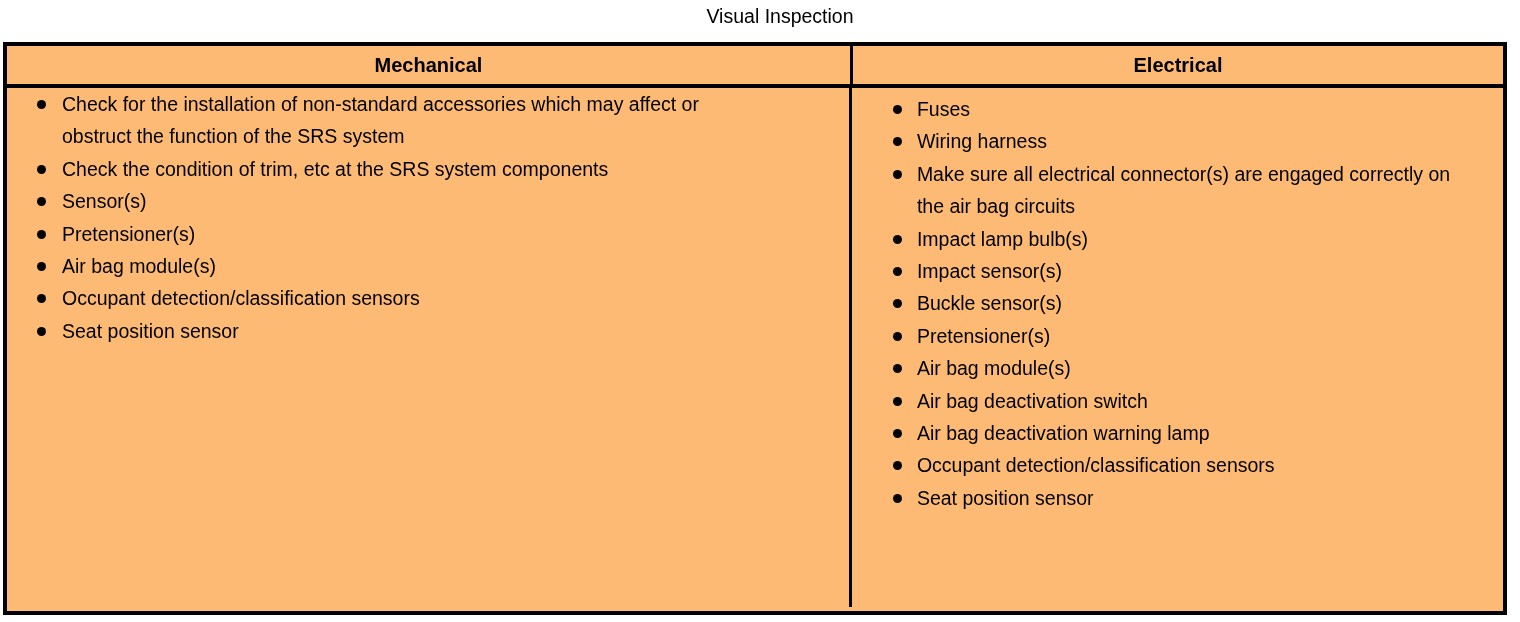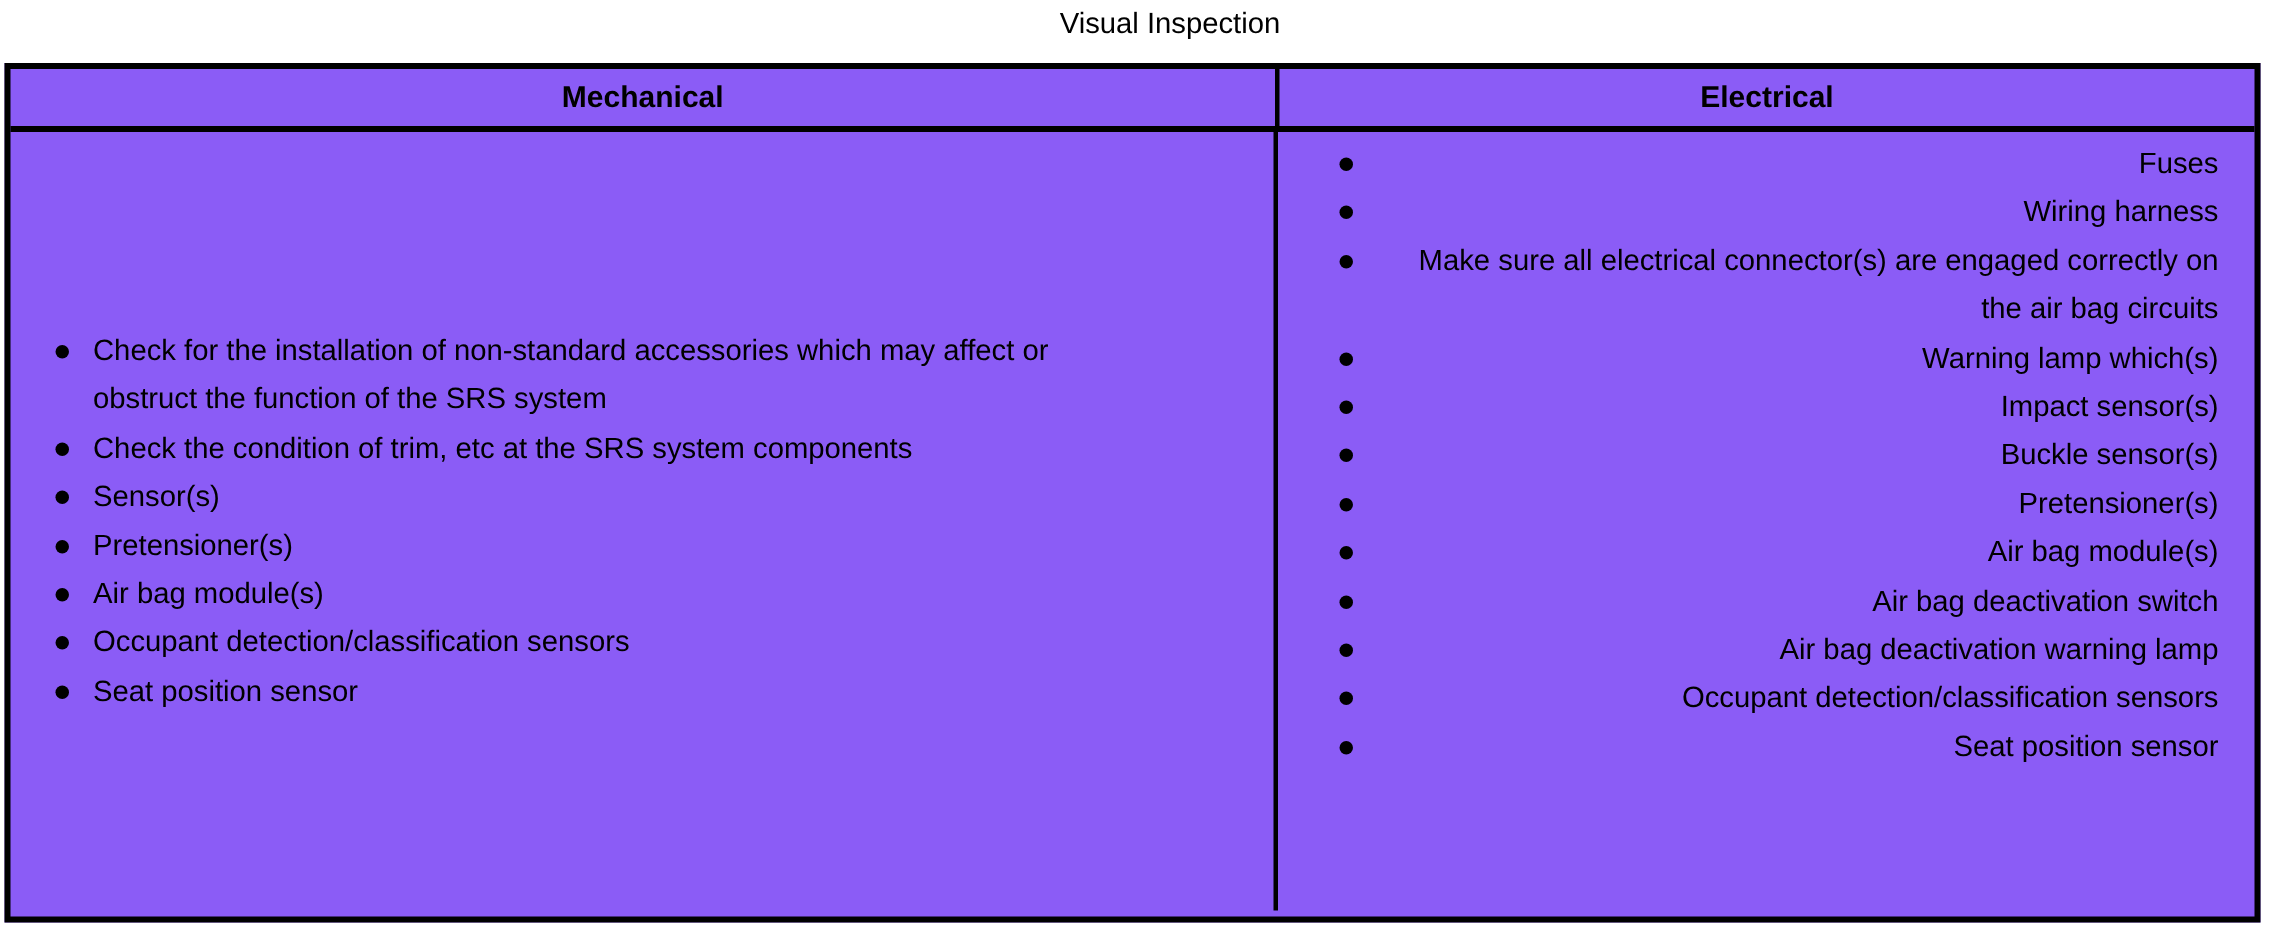--- a/index.html
+++ b/index.html
@@ -35,21 +35,21 @@
     margin-left: 20px;
   }
   .table-wrap {
     position: absolute;
     left: 3px;
     top: 42px;
     width: 1504px;
     height: 573px;
     box-sizing: border-box;
     border: 4px solid #000000;
-    background: #8b5cf6;
+    background: #fdba74;
   }
   .table-inner {
     position: relative;
     width: 100%;
     height: 100%;
     box-sizing: border-box;
   }
   .header-row {
     position: relative;
     height: 42px;
@@ -65,42 +65,40 @@
   }
   .col-mech {
     width: 846px;
     box-sizing: border-box;
     position: relative;
   }
   .col-elec {
     flex: 1 1 auto;
     box-sizing: border-box;
     position: relative;
-    text-align: right;
   }
   .header-row .col-mech {
     border-right: 3px solid #000000;
   }
   .body-row .col-mech {
     border-right: 3px solid #000000;
   }
   .col-head {
     width: 100%;
     height: 100%;
     display: flex;
     align-items: center;
     justify-content: center;
     font-size: 20px;
     font-weight: bold;
   }
   .cell-mech {
     width: 100%;
     height: 100%;
     display: flex;
-    align-items: center;
     box-sizing: border-box;
     padding-left: 26px;
     padding-right: 24px;
   }
   .cell-elec {
     width: 100%;
     height: 100%;
     box-sizing: border-box;
     padding-left: 38px;
     padding-right: 24px;
@@ -208,21 +206,21 @@
                 <li>
                   <span class="bullet-dot"></span>
                   <span class="li-text">Wiring harness</span>
                 </li>
                 <li>
                   <span class="bullet-dot"></span>
                   <span class="li-text">Make sure all electrical connector(s) are engaged correctly on the air bag circuits</span>
                 </li>
                 <li>
                   <span class="bullet-dot"></span>
-                  <span class="li-text">Warning lamp which(s)</span>
+                  <span class="li-text">Impact lamp bulb(s)</span>
                 </li>
                 <li>
                   <span class="bullet-dot"></span>
                   <span class="li-text">Impact sensor(s)</span>
                 </li>
                 <li>
                   <span class="bullet-dot"></span>
                   <span class="li-text">Buckle sensor(s)</span>
                 </li>
                 <li>

